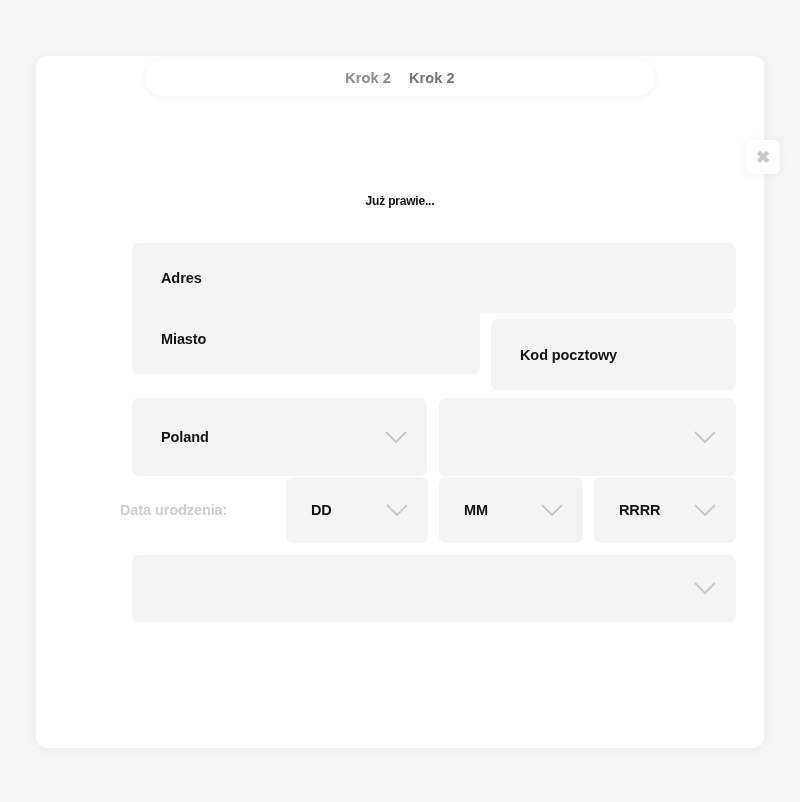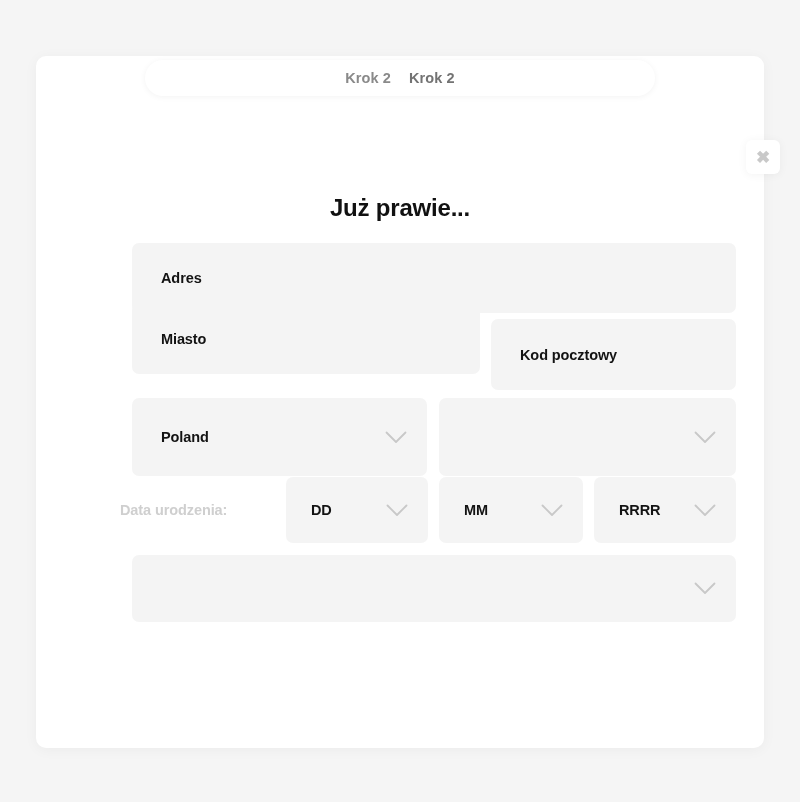--- a/index.html
+++ b/index.html
@@ -80,21 +80,21 @@
     font-weight: bold;
   }
 
   
   #dialog-title {
     position: absolute;
     left: 0;
     top: 138px;
     width: 728px;
     text-align: center;
-    font-size: 24px;
+    font-size: 12px;
     font-weight: bold;
     color: #111111;
     letter-spacing: -.2px;
   }
 
   
   #form-area {
     position: absolute;
     left: 60px;
     top: 130px;

